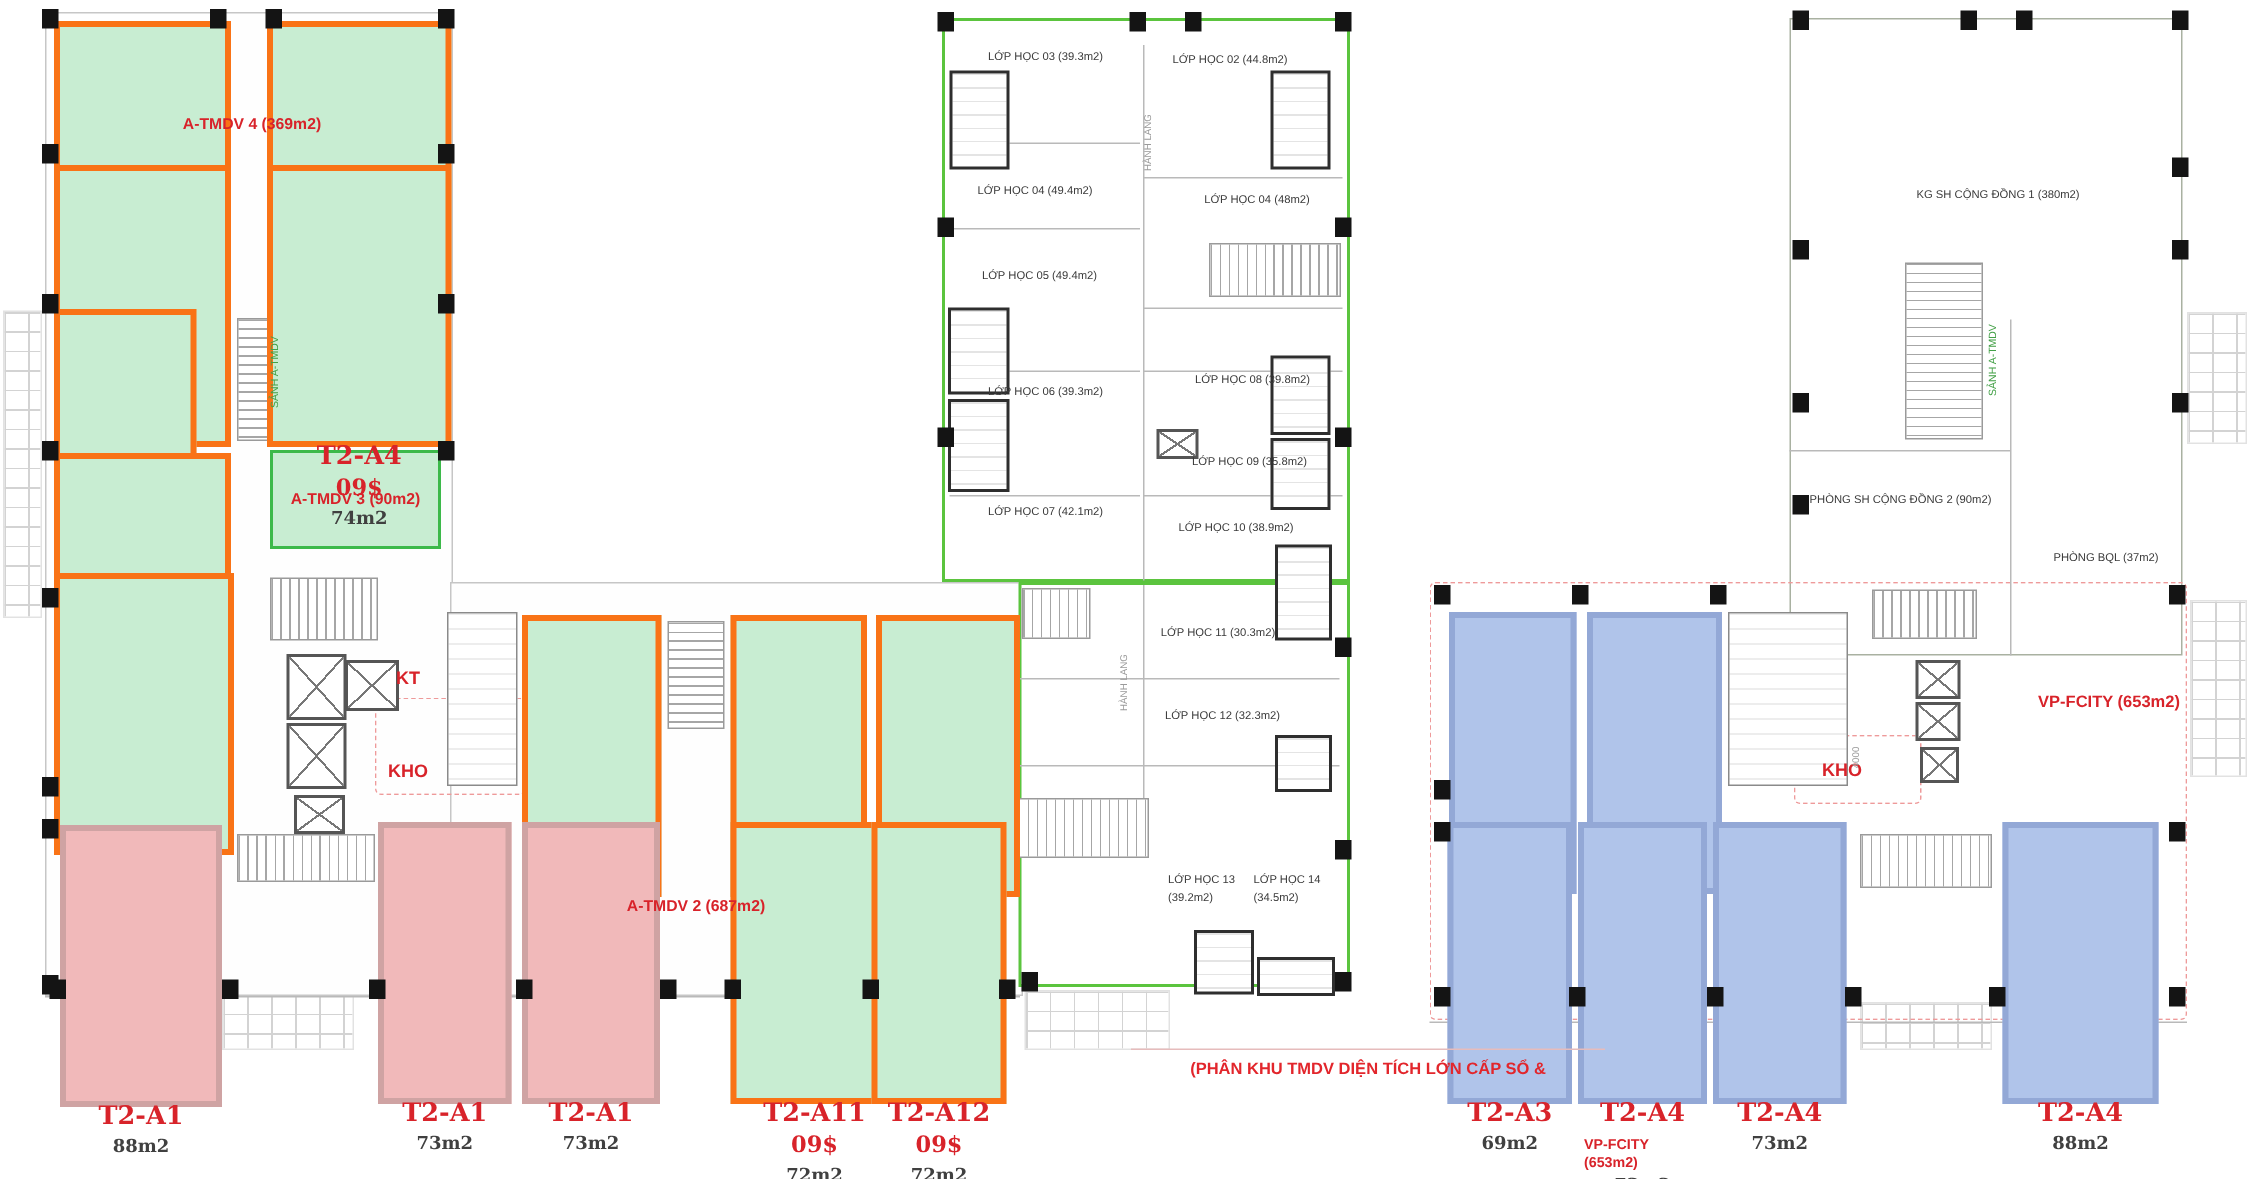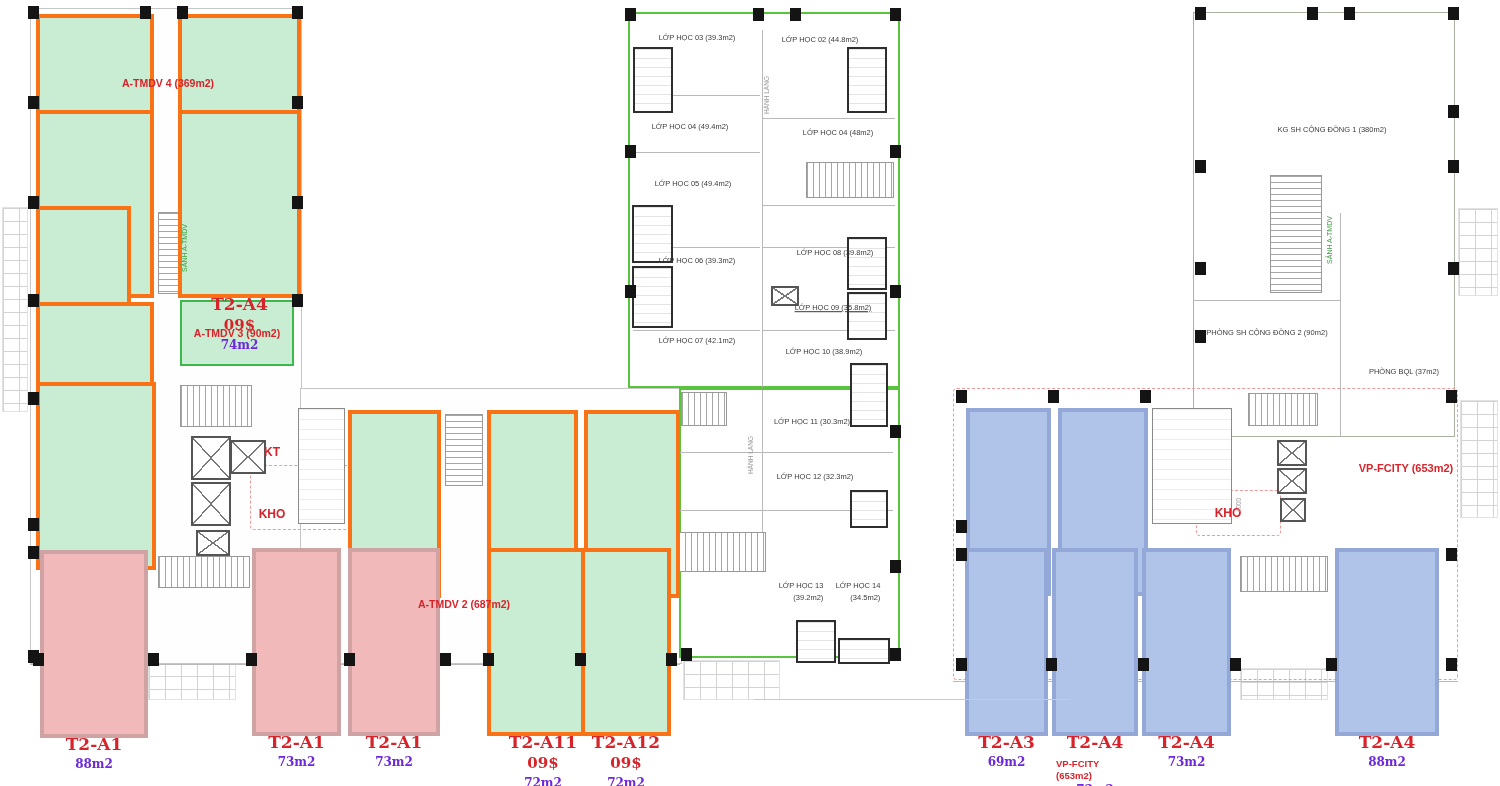--- a/index.html
+++ b/index.html
@@ -26,26 +26,26 @@
   .core{z-index:3;border:1px solid #8a8a8a;background:#fff;
       background-image:repeating-linear-gradient(to bottom,#ededed 0 1px,transparent 1px 10px);}
   .col{background:#141414;z-index:9;width:11px;height:13px;}
   .unit{z-index:5;display:flex;flex-direction:column;align-items:center;
         border:4px solid #f97316;padding-top:12%;}
   .unit.green{background:#c8edd2;}
   .unit.pink{background:#f1b9ba;border-color:#cfa3a3;}
   .unit.blue{background:#b0c4ea;border-color:#93a8d6;}
   .u-name{font:bold 17px "DejaVu Serif",serif;color:#d8232a;line-height:1.25;}
   .u-price{font:bold 15px "DejaVu Serif",serif;color:#d8232a;line-height:1.35;}
-  .u-area{font:bold 12px "DejaVu Serif",serif;color:#6d28d9;margin-top:2px;line-height:1.3;}
+  .u-area{font:bold 12px "DejaVu Serif",serif;color:#404040;margin-top:2px;line-height:1.3;}
   .u-extra{font:bold 9.5px "Liberation Sans",sans-serif;color:#d8232a;margin-top:5px;line-height:1.2;}
   .area-zone{z-index:4;background:#c8edd2;border:2px solid #3cb94a;
              display:flex;align-items:center;justify-content:center;}
   .zl{font:bold 10.5px "Liberation Sans",sans-serif;color:#d8232a;}
-  .room{position:absolute;transform:translate(-50%,-50%);z-index:6;text-align:right;
+  .room{position:absolute;transform:translate(-50%,-50%);z-index:6;text-align:left;
         color:#3a3a3a;font:7.5px/1.55 "Liberation Sans",sans-serif;white-space:nowrap;}
   .lab{position:absolute;transform:translate(-50%,-50%);z-index:6;white-space:nowrap;
        font-family:"Liberation Sans",sans-serif;font-weight:bold;}
   .lab.red{color:#d8232a;}
   .lab.greenv{color:#43a047;writing-mode:vertical-rl;
        transform:translate(-50%,-50%) rotate(180deg);font-weight:normal;}
   .lab.grayv{color:#9a9a9a;writing-mode:vertical-rl;
        transform:translate(-50%,-50%) rotate(180deg);font-weight:normal;}
   .wm{position:absolute;left:50px;top:40px;z-index:10;}
   .wm-row{display:flex;align-items:center;gap:6px;}
@@ -63,20 +63,21 @@
   .title-sub{font:bold 11px/1.55 "Liberation Sans",sans-serif;color:#e2262c;white-space:nowrap;}
 </style>
 </head>
 <body>
 
 <div id="plan">
 
 
   <div class="title-block">
     <div class="title-rule"></div>
+    <div class="title-sub">(PHÂN KHU TMDV DIỆN TÍCH LỚN CẤP SỔ &amp;</div>
   </div>
 <div class="abs base" style="left: 30px; top: 8px; width: 272px; height: 656px;"></div>
     <div class="abs base" style="left: 300px; top: 388px; width: 382px; height: 276px;"></div>
     <div class="abs shell-school" style="left: 628px; top: 12px; width: 272px; height: 376px;"></div>
     <div class="abs shell-school" style="left: 679px; top: 388px; width: 221px; height: 270px;"></div>
     <div class="abs shell-gray" style="left: 1193px; top: 12px; width: 262px; height: 425px;"></div>
     <div class="abs dash-red" style="left: 953px; top: 388px; width: 505px; height: 292px;"></div>
     <div class="abs dash-red" style="left: 250px; top: 465px; width: 100px; height: 65px;"></div>
     <div class="abs dash-red" style="left: 1196px; top: 490px; width: 85px; height: 46px;"></div>
     <div class="abs hatch" style="left: 2px; top: 207px; width: 26px; height: 205px;"></div>
@@ -303,21 +304,21 @@
     </div>
     <div class="room" style="left: 693px; top: 184px;">
       <div>LỚP HỌC 05 (49.4m2)</div>
     </div>
     <div class="room" style="left: 835px; top: 206px; margin-top: 47px;">
       <div>LỚP HỌC 08 (39.8m2)</div>
     </div>
     <div class="room" style="left: 697px; top: 261px;">
       <div>LỚP HỌC 06 (39.3m2)</div>
     </div>
-    <div class="room" style="left: 833px; top: 308px; text-decoration: underline;">
+    <div class="room" style="left: 833px; top: 308px;">
       <div>LỚP HỌC 09 (35.8m2)</div>
     </div>
     <div class="room" style="left: 697px; top: 341px;">
       <div>LỚP HỌC 07 (42.1m2)</div>
     </div>
     <div class="room" style="left: 824px; top: 352px;">
       <div>LỚP HỌC 10 (38.9m2)</div>
     </div>
     <div class="room" style="left: 812px; top: 422px;">
       <div>LỚP HỌC 11 (30.3m2)</div>

